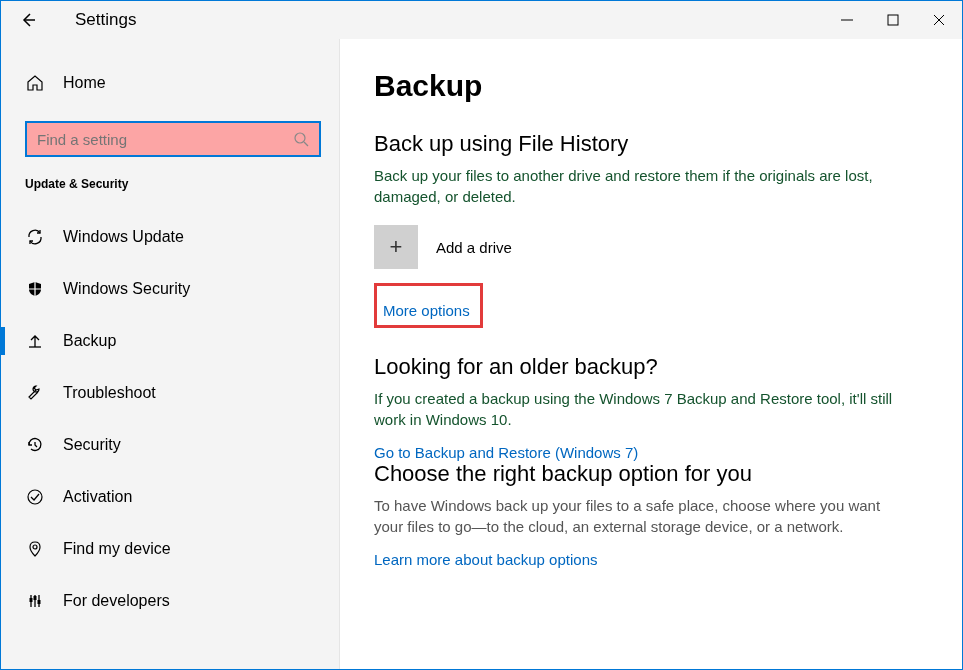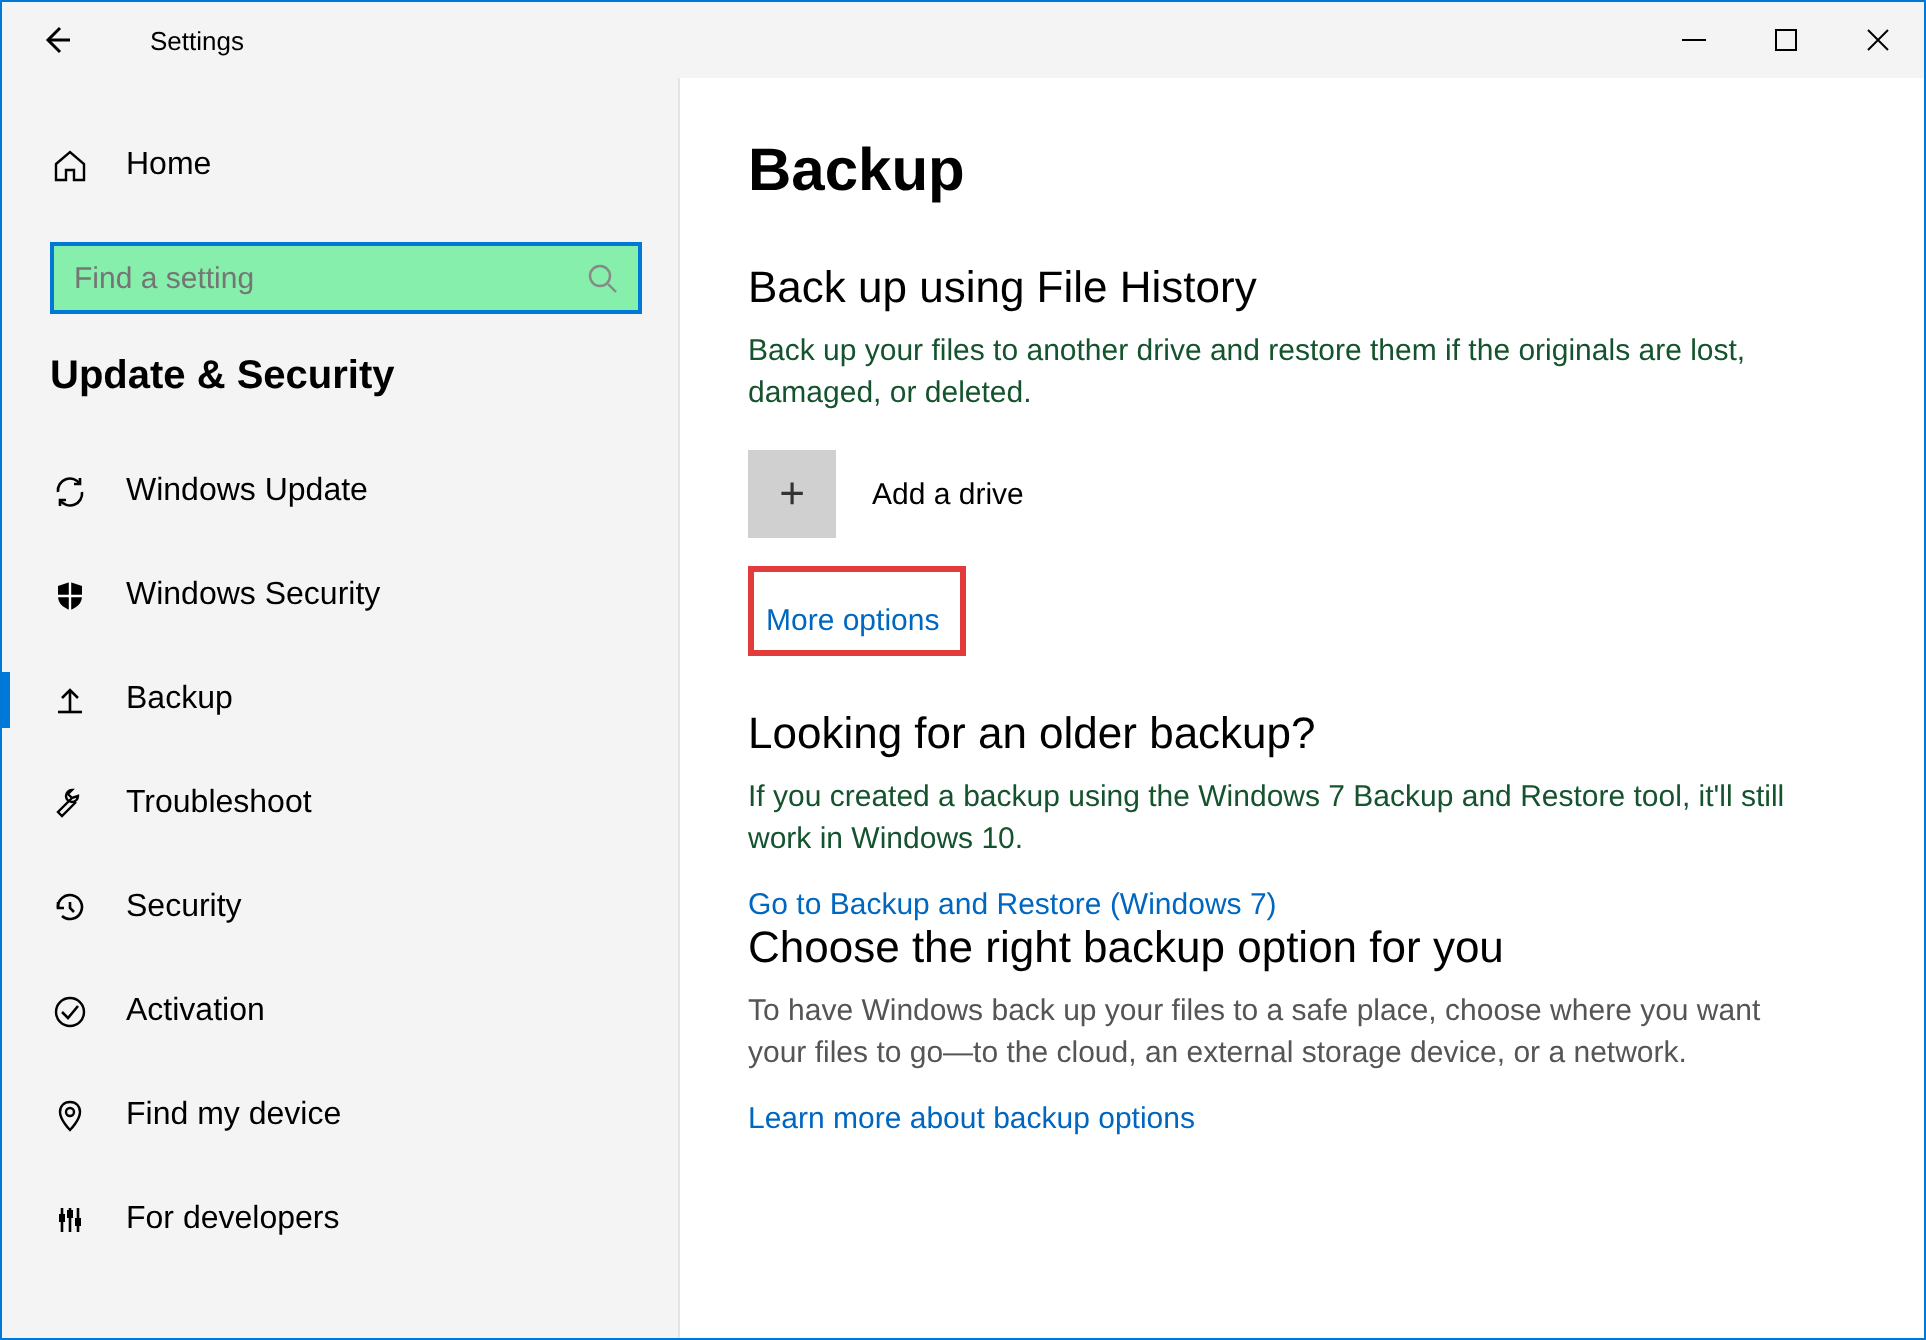--- a/index.html
+++ b/index.html
@@ -15,21 +15,21 @@
 }
 .window { display: flex; flex-direction: column; height: 100%; }
 .titlebar {
   display: flex;
   align-items: center;
   height: 38px;
   background: #f4f4f4;
   padding-left: 18px;
 }
 .titlebar .back { width: 28px; display:flex; align-items:center; cursor:pointer; }
-.titlebar .title { font-size: 13px; margin-left: 28px; color:#000;}
+.titlebar .title { font-size: 17px; margin-left: 28px; color:#000;}
 .titlebar .controls { margin-left: auto; display:flex; }
 .titlebar .ctrl { width: 46px; height:38px; display:flex; align-items:center; justify-content:center; cursor:pointer; }
 .main { display:flex; flex:1; overflow:hidden; }
 .sidebar {
   width: 339px;
   background: #f4f4f4;
   padding: 20px 0 20px 0;
   border-right: 1px solid #e5e5e5;
 }
 .sidebar .home-row, .sidebar .nav-row {
@@ -46,29 +46,29 @@
   margin-right: 18px;
   display:flex; align-items:center; justify-content:center;
   flex-shrink:0;
 }
 .sidebar .search {
   margin: 14px 18px 20px 24px;
   border: 2px solid #0078d7;
   height: 36px;
   display:flex; align-items:center;
   padding: 0 10px;
-  background:#86efac;
+  background:#fca5a5;
 }
 .sidebar .search input {
   flex:1; border:none; background:transparent;
   font-size: 15px; color:#666; outline:none;
   font-family: inherit;
 }
 .sidebar .category {
-  font-weight:600; font-size:20px;
+  font-weight:600; font-size:12px;
   padding: 0 24px 20px 24px;
 }
 .sidebar .nav-row { height: 52px; font-size:16px; }
 .sidebar .nav-row.active::before {
   content:""; position:absolute; left:0; top:12px; bottom:12px;
   width:4px; background:#0078d7;
 }
 .content {
   flex:1; padding: 30px 34px 30px 34px;
   overflow-y:auto;

